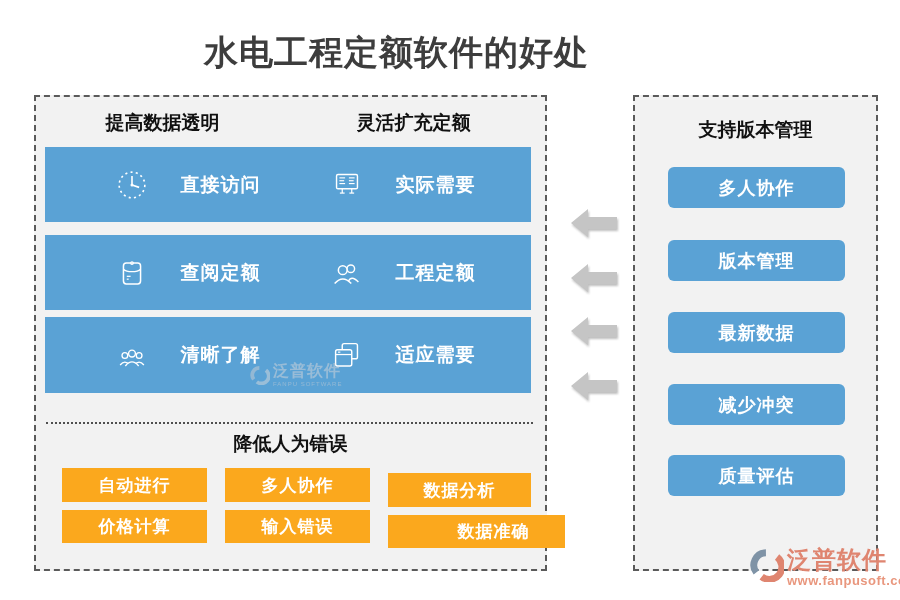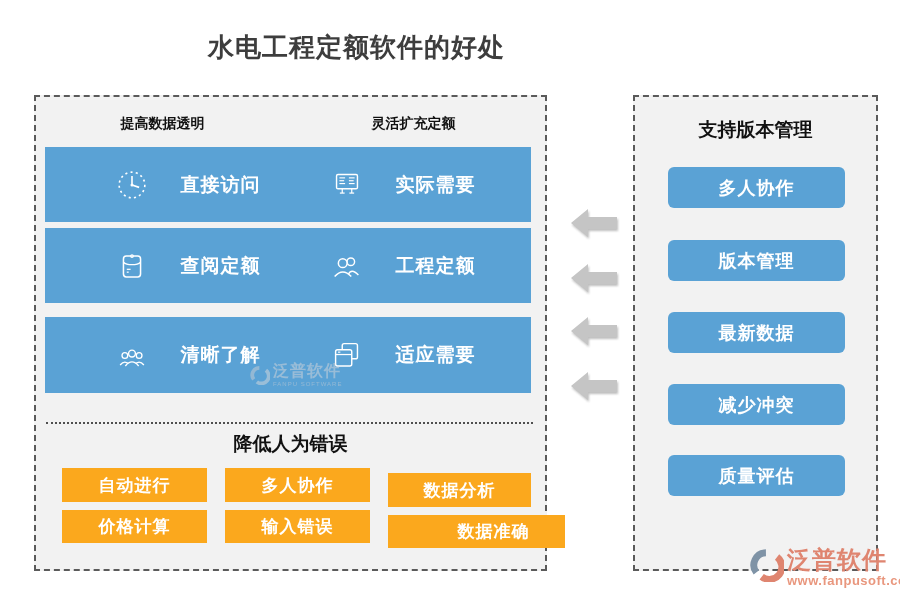--- a/index.html
+++ b/index.html
@@ -3,40 +3,40 @@
 <meta charset="utf-8">
 <style>
   html,body{margin:0;padding:0;}
   body{
     width:900px;height:600px;position:relative;background:#ffffff;
     font-family:"Liberation Sans","DejaVu Sans",sans-serif;
     overflow:hidden;
   }
   .title{
     position:absolute;top:30px;left:0;width:713px;text-align:center;
-    font-size:26px;font-weight:700;color:#3d3d3d;letter-spacing:1px;
+    font-size:34px;font-weight:700;color:#3d3d3d;letter-spacing:1px;padding-left:40px;
   }
   .panel{
     position:absolute;background:#f2f2f2;border:2px dashed #5a5a5a;box-sizing:border-box;
   }
   .panel-left{left:34px;top:95px;width:513px;height:476px;}
   .panel-right{left:633px;top:95px;width:245px;height:476px;}
   .col-header{
     position:absolute;top:14px;height:24px;line-height:24px;text-align:center;
-    font-size:14px;font-weight:700;color:#111;
+    font-size:19px;font-weight:700;color:#111;
   }
   .col-header.c1{left:9px;width:235px;}
   .col-header.c2{left:260px;width:235px;}
   .feature-card{
     position:absolute;width:235px;height:75px;background:#5aa2d5;color:#fff;
     display:flex;align-items:center;
   }
   .feature-card .ficon{flex:0 0 38px;margin-left:32px;display:flex;align-items:center;justify-content:center;}
   .feature-card .flabel{flex:1;text-align:center;font-size:19px;font-weight:700;padding-right:26px;letter-spacing:1px;}
-  .fc-r1{top:50px;} .fc-r2{top:131px;} .fc-r3{top:220px;height:76px;}
+  .fc-r1{top:50px;} .fc-r2{top:138px;} .fc-r3{top:220px;height:76px;}
   .fc-c1{left:9px;padding-left:36px;} .fc-c2{left:260px;}
   .dotted-sep{position:absolute;left:10px;right:12px;top:325px;border-top:2px dotted #4f4f4f;}
   .bottom-header{
     position:absolute;top:334px;left:0;width:100%;text-align:center;
     font-size:19px;font-weight:700;color:#111;
   }
   .chip{
     position:absolute;height:34px;background:#fba81d;color:#fff;
     display:flex;align-items:center;justify-content:center;
     font-size:17px;font-weight:700;letter-spacing:1px;

